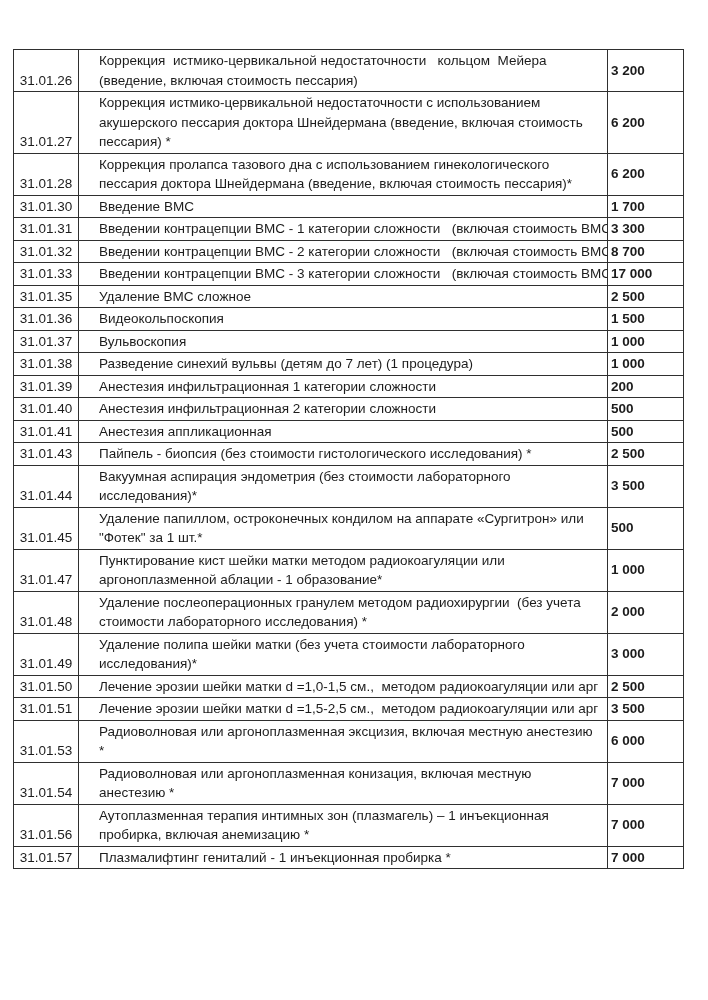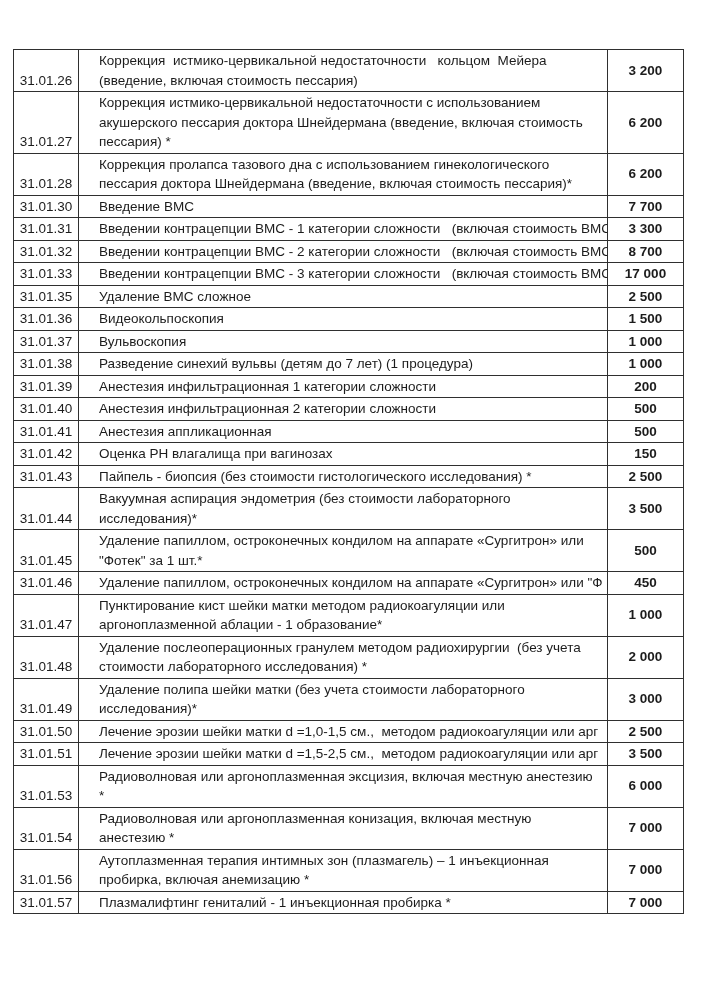--- a/index.html
+++ b/index.html
@@ -41,21 +41,20 @@
     padding-right: 2px;
     padding-left: 2px;
   }
   td.desc {
     vertical-align: bottom;
     white-space: pre;      
     overflow: hidden;
     padding-left: 20px;
   }
   td.price {
-    text-align: center;
     vertical-align: middle;
     font-weight: bold;
     white-space: nowrap;
   }
 </style>
 </head>
 <body>
 
 <div class="page">
   <table class="price-table">
@@ -80,21 +79,21 @@
         </tr>
         <tr>
           <td class="code">31.01.28</td>
           <td class="desc">Коррекция пролапса тазового дна с использованием гинекологического
 пессария доктора Шнейдермана (введение, включая стоимость пессария)*</td>
           <td class="price">6 200</td>
         </tr>
         <tr>
           <td class="code">31.01.30</td>
           <td class="desc">Введение ВМС</td>
-          <td class="price">7 700</td>
+          <td class="price">1 700</td>
         </tr>
         <tr>
           <td class="code">31.01.31</td>
           <td class="desc">Введении контрацепции ВМС - 1 категории сложности   (включая стоимость ВМС</td>
           <td class="price">3 300</td>
         </tr>
         <tr>
           <td class="code">31.01.32</td>
           <td class="desc">Введении контрацепции ВМС - 2 категории сложности   (включая стоимость ВМС</td>
           <td class="price">8 700</td>
@@ -131,47 +130,37 @@
         </tr>
         <tr>
           <td class="code">31.01.40</td>
           <td class="desc">Анестезия инфильтрационная 2 категории сложности</td>
           <td class="price">500</td>
         </tr>
         <tr>
           <td class="code">31.01.41</td>
           <td class="desc">Анестезия аппликационная</td>
           <td class="price">500</td>
-        </tr>
-        <tr>
-          <td class="code">31.01.42</td>
-          <td class="desc">Оценка РН влагалища при вагинозах</td>
-          <td class="price">150</td>
         </tr>
         <tr>
           <td class="code">31.01.43</td>
           <td class="desc">Пайпель - биопсия (без стоимости гистологического исследования) *</td>
           <td class="price">2 500</td>
         </tr>
         <tr>
           <td class="code">31.01.44</td>
           <td class="desc">Вакуумная аспирация эндометрия (без стоимости лабораторного
 исследования)*</td>
           <td class="price">3 500</td>
         </tr>
         <tr>
           <td class="code">31.01.45</td>
           <td class="desc">Удаление папиллом, остроконечных кондилом на аппарате «Сургитрон» или
 "Фотек" за 1 шт.*</td>
           <td class="price">500</td>
-        </tr>
-        <tr>
-          <td class="code">31.01.46</td>
-          <td class="desc">Удаление папиллом, остроконечных кондилом на аппарате «Сургитрон» или "Ф</td>
-          <td class="price">450</td>
         </tr>
         <tr>
           <td class="code">31.01.47</td>
           <td class="desc">Пунктирование кист шейки матки методом радиокоагуляции или
 аргоноплазменной аблации - 1 образование*</td>
           <td class="price">1 000</td>
         </tr>
         <tr>
           <td class="code">31.01.48</td>
           <td class="desc">Удаление послеоперационных гранулем методом радиохирургии  (без учета

